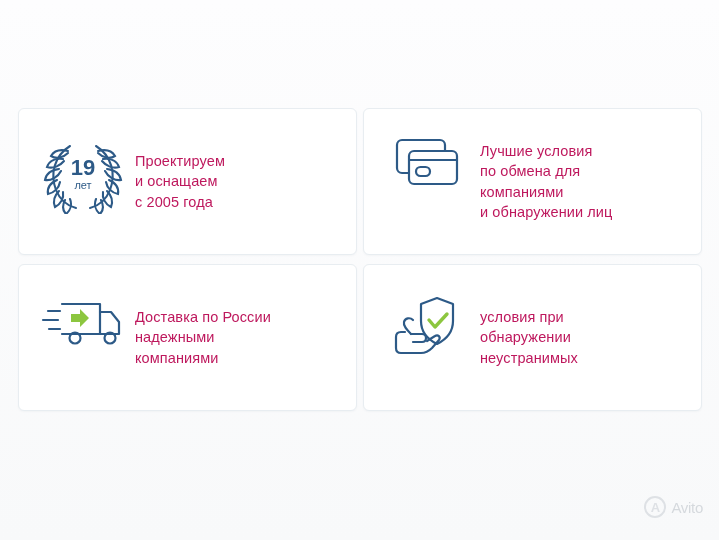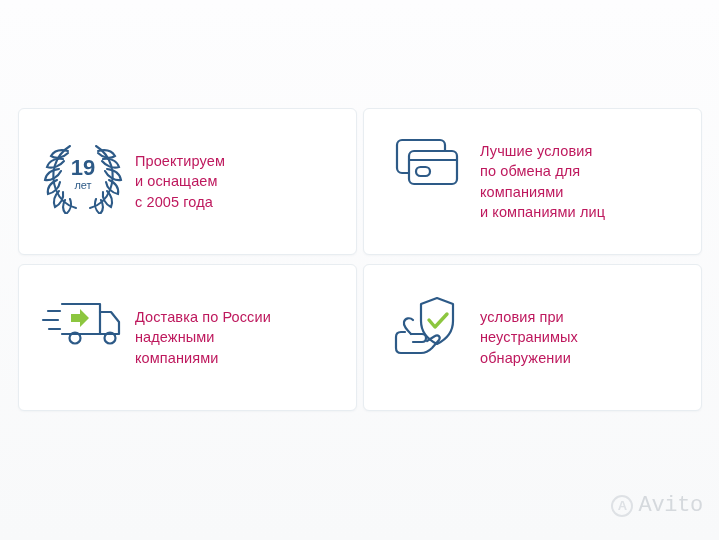--- a/index.html
+++ b/index.html
@@ -80,23 +80,23 @@
     box-sizing: border-box;
   }
   .wm-logo span {
     color: #c9ced4;
     font-size: 13px;
     font-weight: bold;
     line-height: 1;
   }
   .wm-text {
     color: #b9bfc6;
-    font-size: 22px;
+    font-size: 15px;
     letter-spacing: -0.3px;
-    font-family: Liberation Mono, monospace;
+    font-family: Liberation Sans, sans-serif;
   }
 </style>
 </head>
 <body>
 
 <div class="page">
 
   <div class="grid">
 
     <div class="card">
@@ -139,21 +139,21 @@
             <rect x="18" y="17" width="48" height="33" rx="5" fill="#ffffff"></rect>
             <line x1="18" y1="26" x2="66" y2="26"></line>
             <rect x="25" y="33" width="14" height="9" rx="4.5"></rect>
           </g>
         </svg>
       </div>
       <div class="card-text">
         <span class="line">Лучшие условия</span>
         <span class="line">по обмена для</span>
         <span class="line">компаниями</span>
-        <span class="line">и компаниями лиц</span>
+        <span class="line">и обнаружении лиц</span>
       </div>
     </div>
 
     <div class="card">
       <div class="icon-wrap">
         <svg width="86" height="62" viewBox="0 0 86 62" xmlns="http://www.w3.org/2000/svg">
           <g fill="none" stroke="#2d5a87" stroke-width="2.2" stroke-linecap="round" stroke-linejoin="round">
             <path d="M22 14 H60 V44 H22"></path>
             <path d="M60 22 H71 L79 32 V44 H60"></path>
             <circle cx="35" cy="48" r="5.5"></circle>
@@ -180,22 +180,22 @@
             <path d="M46 8 L62 14 V31 C62 43, 54 50, 46 54 C38 50, 30 43, 30 31 V14 Z"></path>
             <path d="M22 30 C19 27, 14 28, 13 32 C12 36, 16 40, 20 44"></path>
             <path d="M14 42 H10 C7 42, 5 44, 5 47 V58 C5 61, 7 63, 10 63 H30 C34 63, 38 61, 41 58 L48 50 C50 47, 47 44, 44 46 L36 51"></path>
             <path d="M20 44 H31 C34 44, 35 46, 35 48 C35 50, 34 52, 31 52 H22"></path>
           </g>
           <path d="M38 30 l6 7 12 -13" fill="none" stroke="#8cc63f" stroke-width="3.4" stroke-linecap="round" stroke-linejoin="round"></path>
         </svg>
       </div>
       <div class="card-text">
         <span class="line">условия при</span>
+        <span class="line">обнаружении</span>
         <span class="line">неустранимых</span>
-        <span class="line">обнаружении</span>
       </div>
     </div>
 
   </div>
 
   <div class="watermark">
     <div class="wm-logo">
       <span>A</span>
     </div>
     <div class="wm-text">Avito</div>

